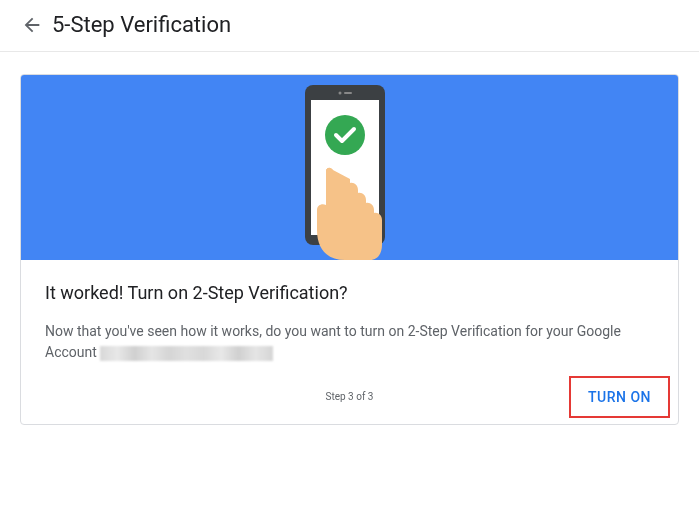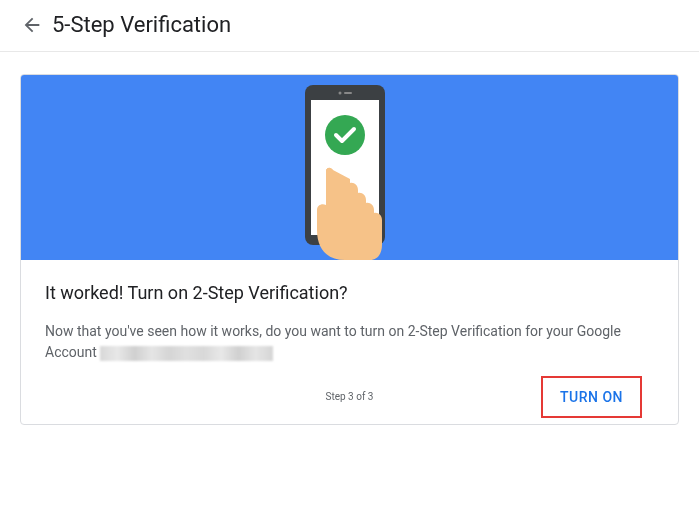--- a/index.html
+++ b/index.html
@@ -72,21 +72,21 @@
       justify-content: center;
       padding: 10px 24px 22px 24px;
       position: relative;
     }
     .step-indicator {
       font-size: 10px;
       color: #5f6368;
     }
     .turn-on-wrapper {
       position: absolute;
-      right: 36px;
+      right: 8px;
       border: 2.5px solid #e53935;
       padding: 3px;
     }
     .turn-on-button {
       color: #1a73e8;
       font-size: 14px;
       font-weight: 500;
       letter-spacing: 0.5px;
       padding: 8px 14px;
       cursor: pointer;

